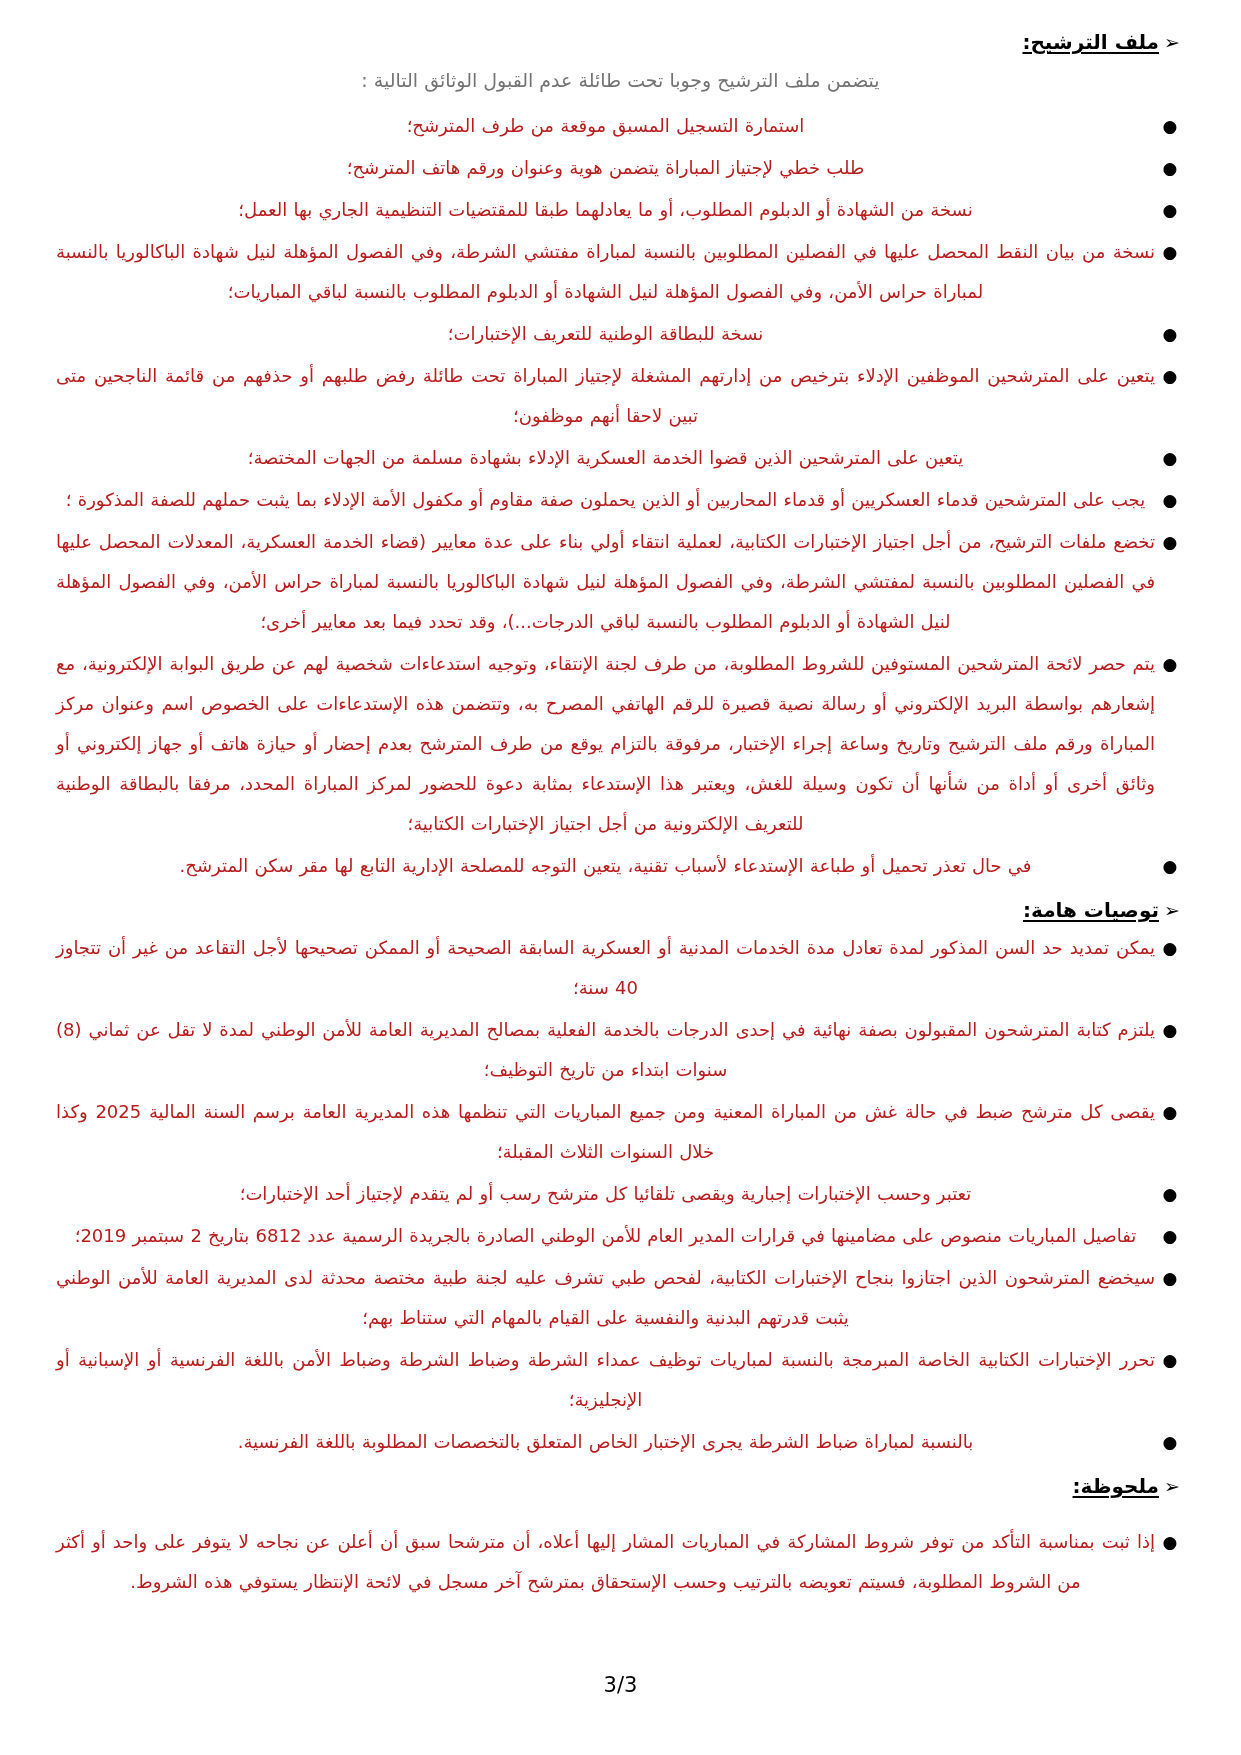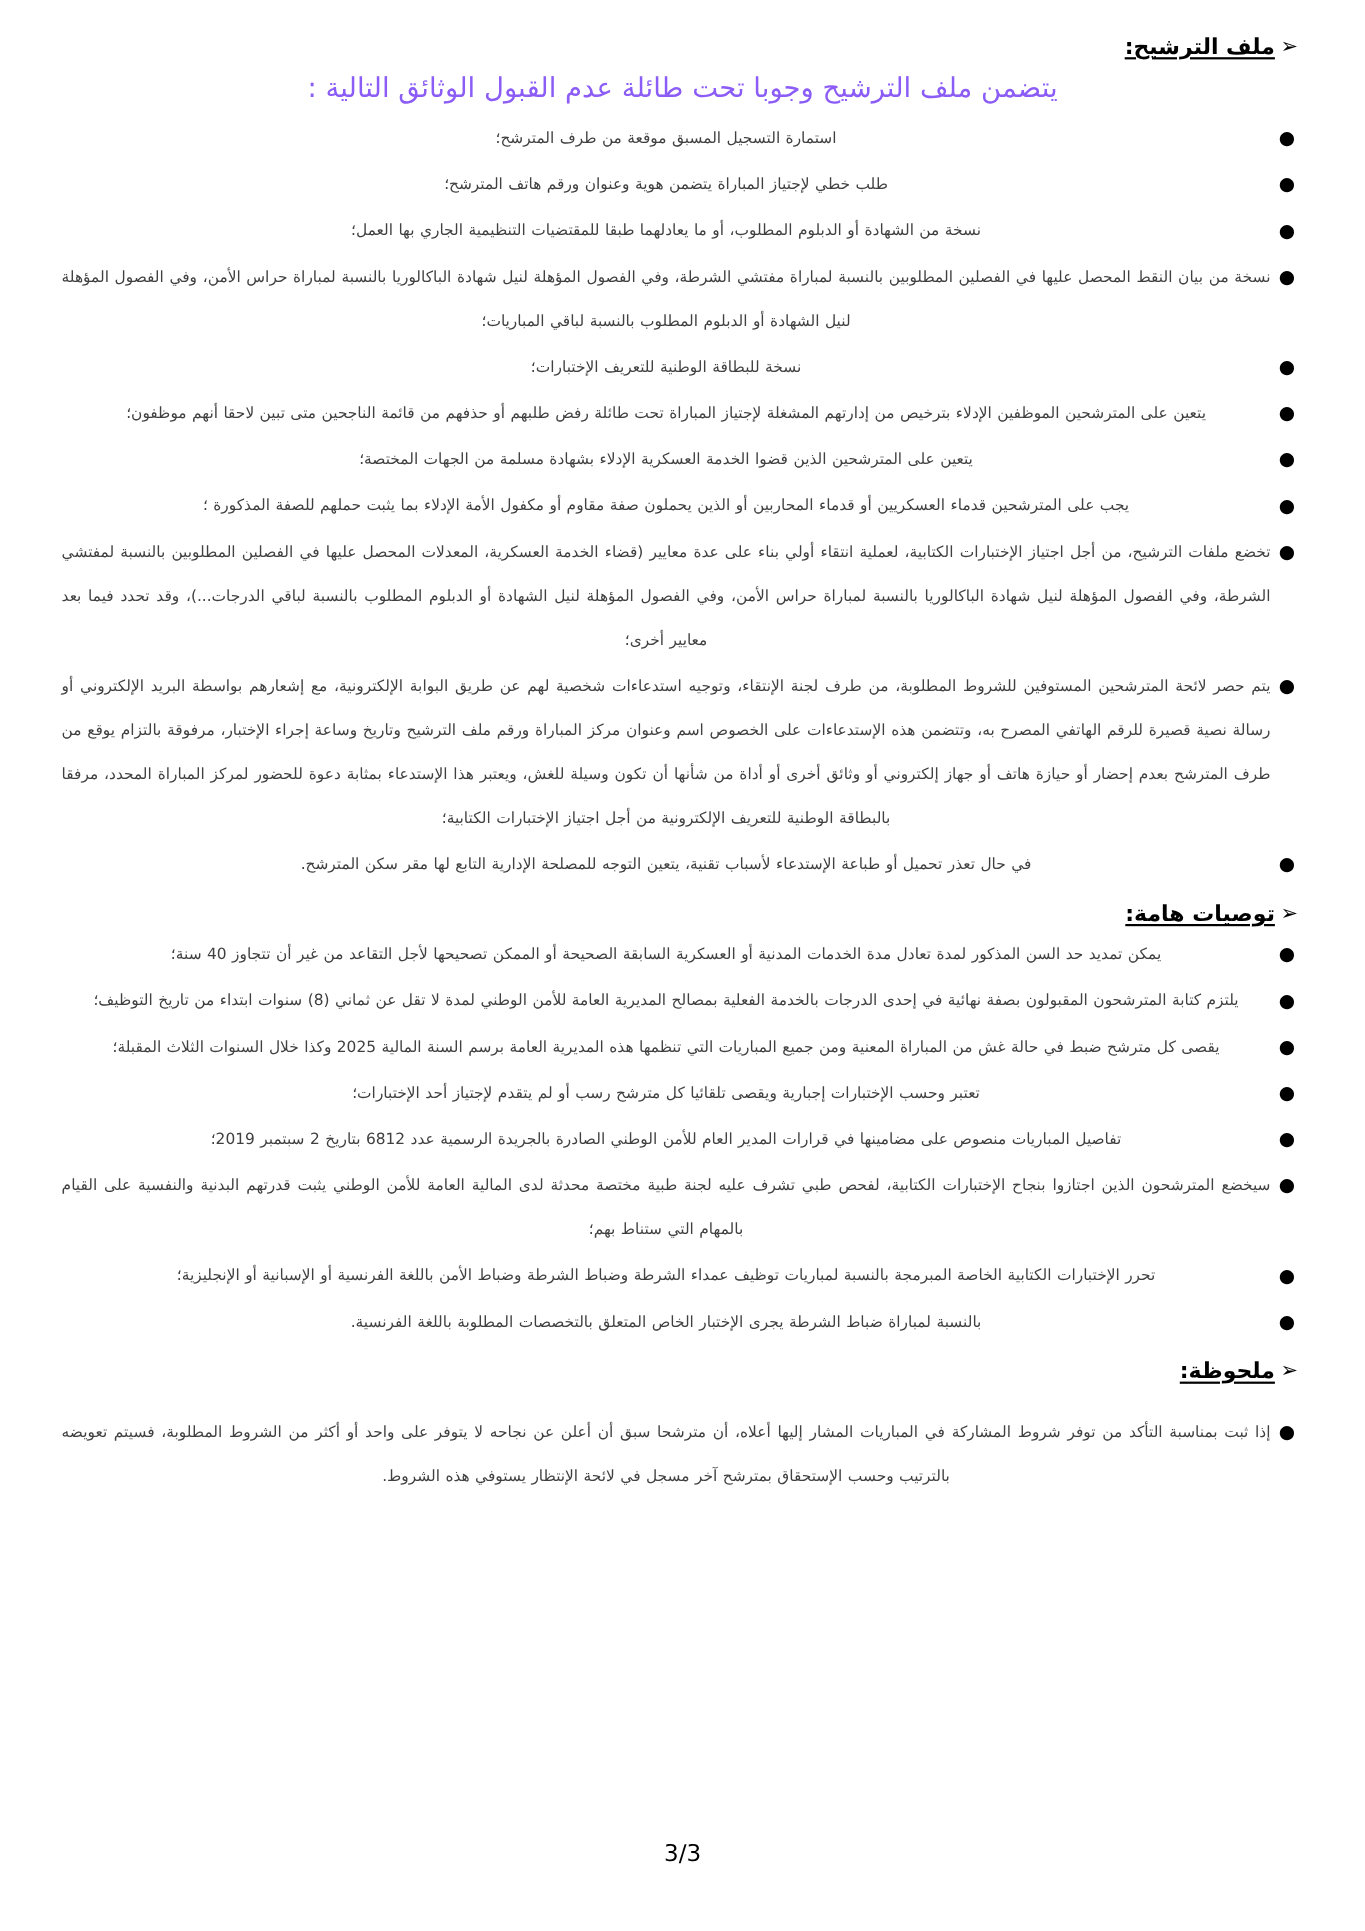--- a/index.html
+++ b/index.html
@@ -44,23 +44,23 @@
     font-weight: bold;
     line-height: 28px;
     text-decoration: underline;
     text-underline-offset: 3px;
     color: #000000;
     white-space: nowrap;
   }
 
   
   .plain-par {
-    font-size: 25px;
+    font-size: 19px;
     line-height: 40px;
-    color: #8b5cf6;
+    color: #737373;
     text-align: center;
     margin: 2px 0 6px 0;
   }
 
   
   .bullet-row {
     display: flex;
     flex-direction: row;
     align-items: flex-start;
     margin: 0 0 4px 0;
@@ -68,23 +68,23 @@
   .dot-marker {
     flex: 0 0 auto;
     width: 30px;
     text-align: center;
     font-size: 17px;
     line-height: 40px;
     color: #000;
   }
   .bullet-text {
     flex: 1 1 auto;
-    font-size: 14px;
+    font-size: 18px;
     line-height: 40px;
-    color: #404040;
+    color: #b91c1c;
     text-align: justify;
     text-align-last: center;
     word-spacing: 0.5px;
   }
   .bullet-text.two-line,
   .bullet-text.multi {
     text-align: justify;
     text-align-last: center;
   }
   .bullet-text.single {
@@ -207,21 +207,21 @@
       <span class="bullet-text single">تعتبر وحسب الإختبارات إجبارية ويقصى تلقائيا كل مترشح رسب أو لم يتقدم لإجتياز أحد الإختبارات؛</span>
     </div>
 
     <div class="bullet-row sp-sm">
       <span class="dot-marker">●</span>
       <span class="bullet-text single">تفاصيل المباريات منصوص على مضامينها في قرارات المدير العام للأمن الوطني الصادرة بالجريدة الرسمية عدد 6812 بتاريخ 2 سبتمبر 2019؛</span>
     </div>
 
     <div class="bullet-row sp-sm">
       <span class="dot-marker">●</span>
-      <span class="bullet-text multi">سيخضع المترشحون الذين اجتازوا بنجاح الإختبارات الكتابية، لفحص طبي تشرف عليه لجنة طبية مختصة محدثة لدى المالية العامة للأمن الوطني يثبت قدرتهم البدنية والنفسية على القيام بالمهام التي ستناط بهم؛</span>
+      <span class="bullet-text multi">سيخضع المترشحون الذين اجتازوا بنجاح الإختبارات الكتابية، لفحص طبي تشرف عليه لجنة طبية مختصة محدثة لدى المديرية العامة للأمن الوطني يثبت قدرتهم البدنية والنفسية على القيام بالمهام التي ستناط بهم؛</span>
     </div>
 
     <div class="bullet-row sp-sm">
       <span class="dot-marker">●</span>
       <span class="bullet-text multi">تحرر الإختبارات الكتابية الخاصة المبرمجة بالنسبة لمباريات توظيف عمداء الشرطة وضباط الشرطة وضباط الأمن باللغة الفرنسية أو الإسبانية أو الإنجليزية؛</span>
     </div>
 
     <div class="bullet-row sp-sm">
       <span class="dot-marker">●</span>
       <span class="bullet-text single">بالنسبة لمباراة ضباط الشرطة يجرى الإختبار الخاص المتعلق بالتخصصات المطلوبة باللغة الفرنسية.</span>

